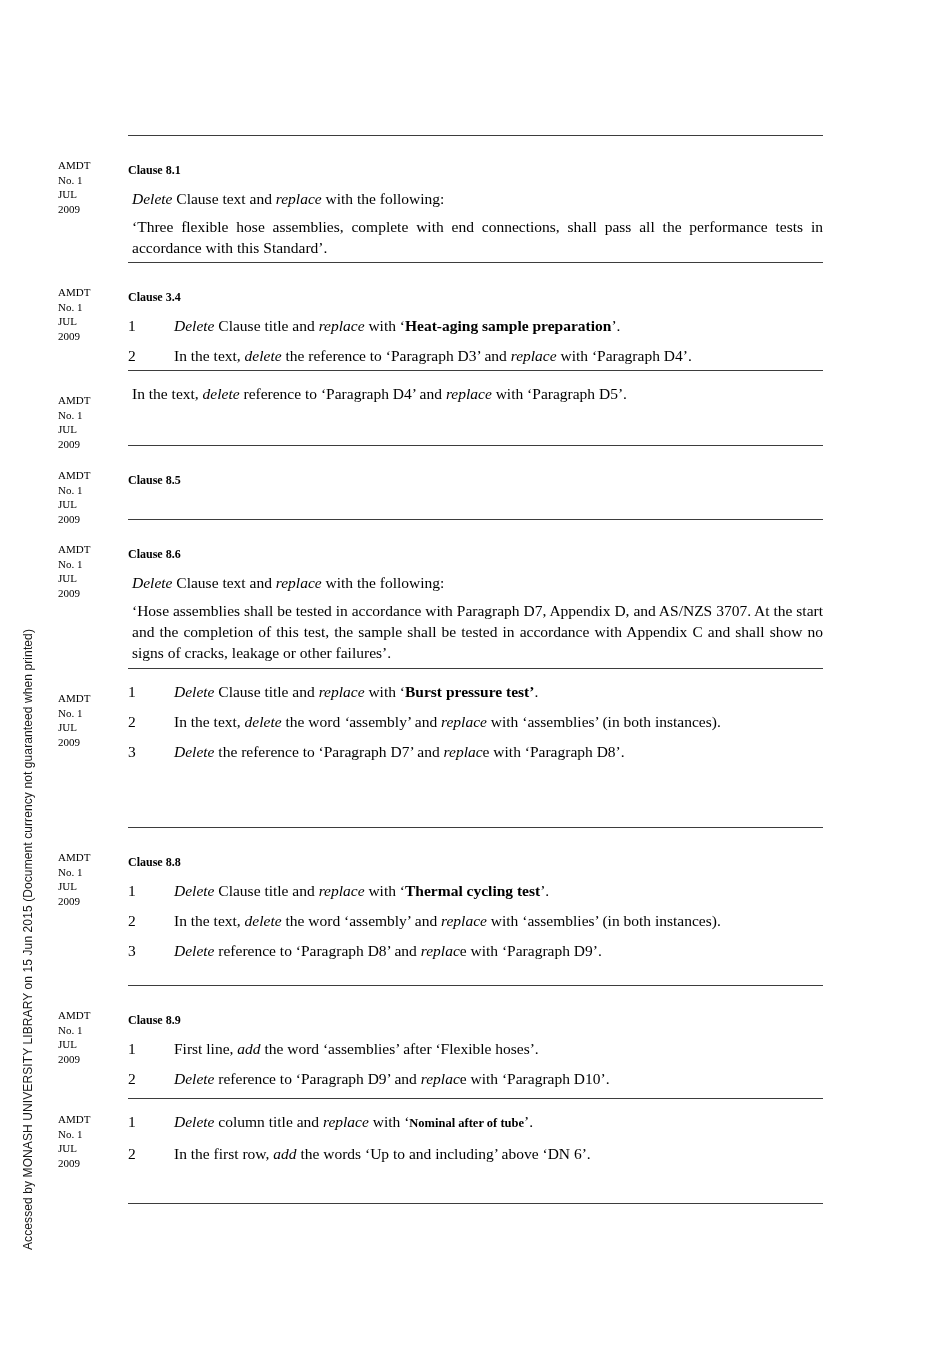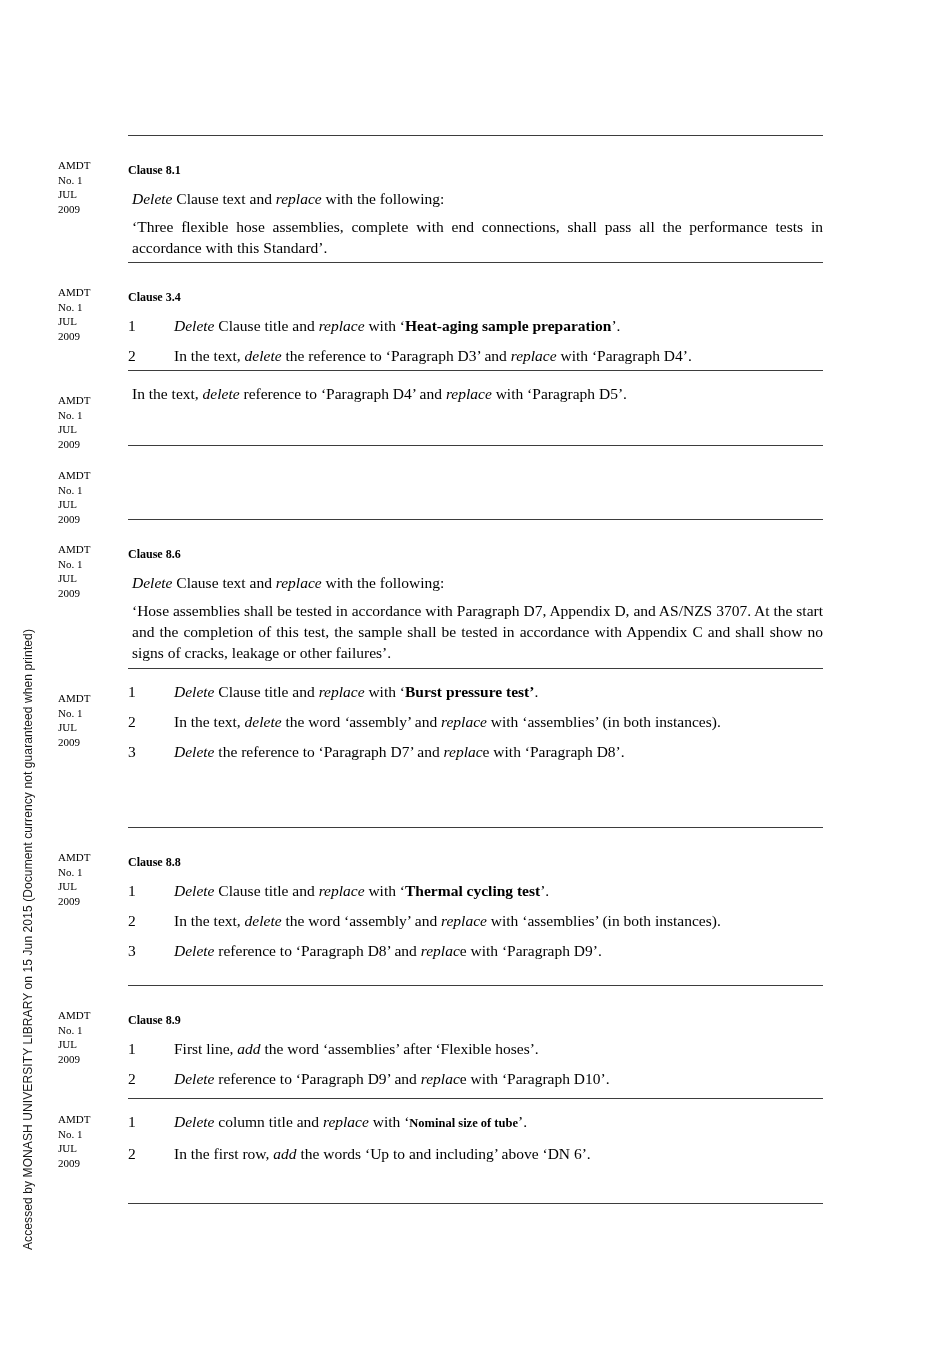--- a/index.html
+++ b/index.html
@@ -126,20 +126,21 @@
         <div class="para"><span>In the text, </span><span class="s-i">delete</span><span> reference to ‘Paragraph D4’ and </span><span class="s-i">replace</span><span> with ‘Paragraph D5’.</span></div>
       </div>
   </section>
     <section class="sec">
     <aside class="amdt">
         <div>AMDT</div>
         <div>No. 1</div>
         <div>JUL</div>
         <div>2009</div>
       </aside>
+    <h3 class="title">Clause 8.5</h3>
   </section>
     <section class="sec">
     <aside class="amdt">
         <div>AMDT</div>
         <div>No. 1</div>
         <div>JUL</div>
         <div>2009</div>
       </aside>
     <h3 class="title">Clause 8.6</h3>
     <div class="blocks">
@@ -214,21 +215,21 @@
     <section class="sec">
     <aside class="amdt">
         <div>AMDT</div>
         <div>No. 1</div>
         <div>JUL</div>
         <div>2009</div>
       </aside>
     <div class="blocks">
         <div class="item">
           <span class="num">1</span>
-          <div class="itxt"><span class="s-i">Delete</span><span> column title and </span><span class="s-i">replace</span><span> with ‘</span><span class="s-bs">Nominal size of tube</span><span>’.</span></div>
+          <div class="itxt"><span class="s-i">Delete</span><span> column title and </span><span class="s-i">replace</span><span> with ‘</span><span class="s-bs">Nominal after of tube</span><span>’.</span></div>
         </div>
         <div class="item">
           <span class="num">2</span>
           <div class="itxt"><span>In the first row, </span><span class="s-i">add</span><span> the words ‘Up to and including’ above ‘DN 6’.</span></div>
         </div>
       </div>
   </section>
     <div class="final-rule"></div>
   </main>
 

